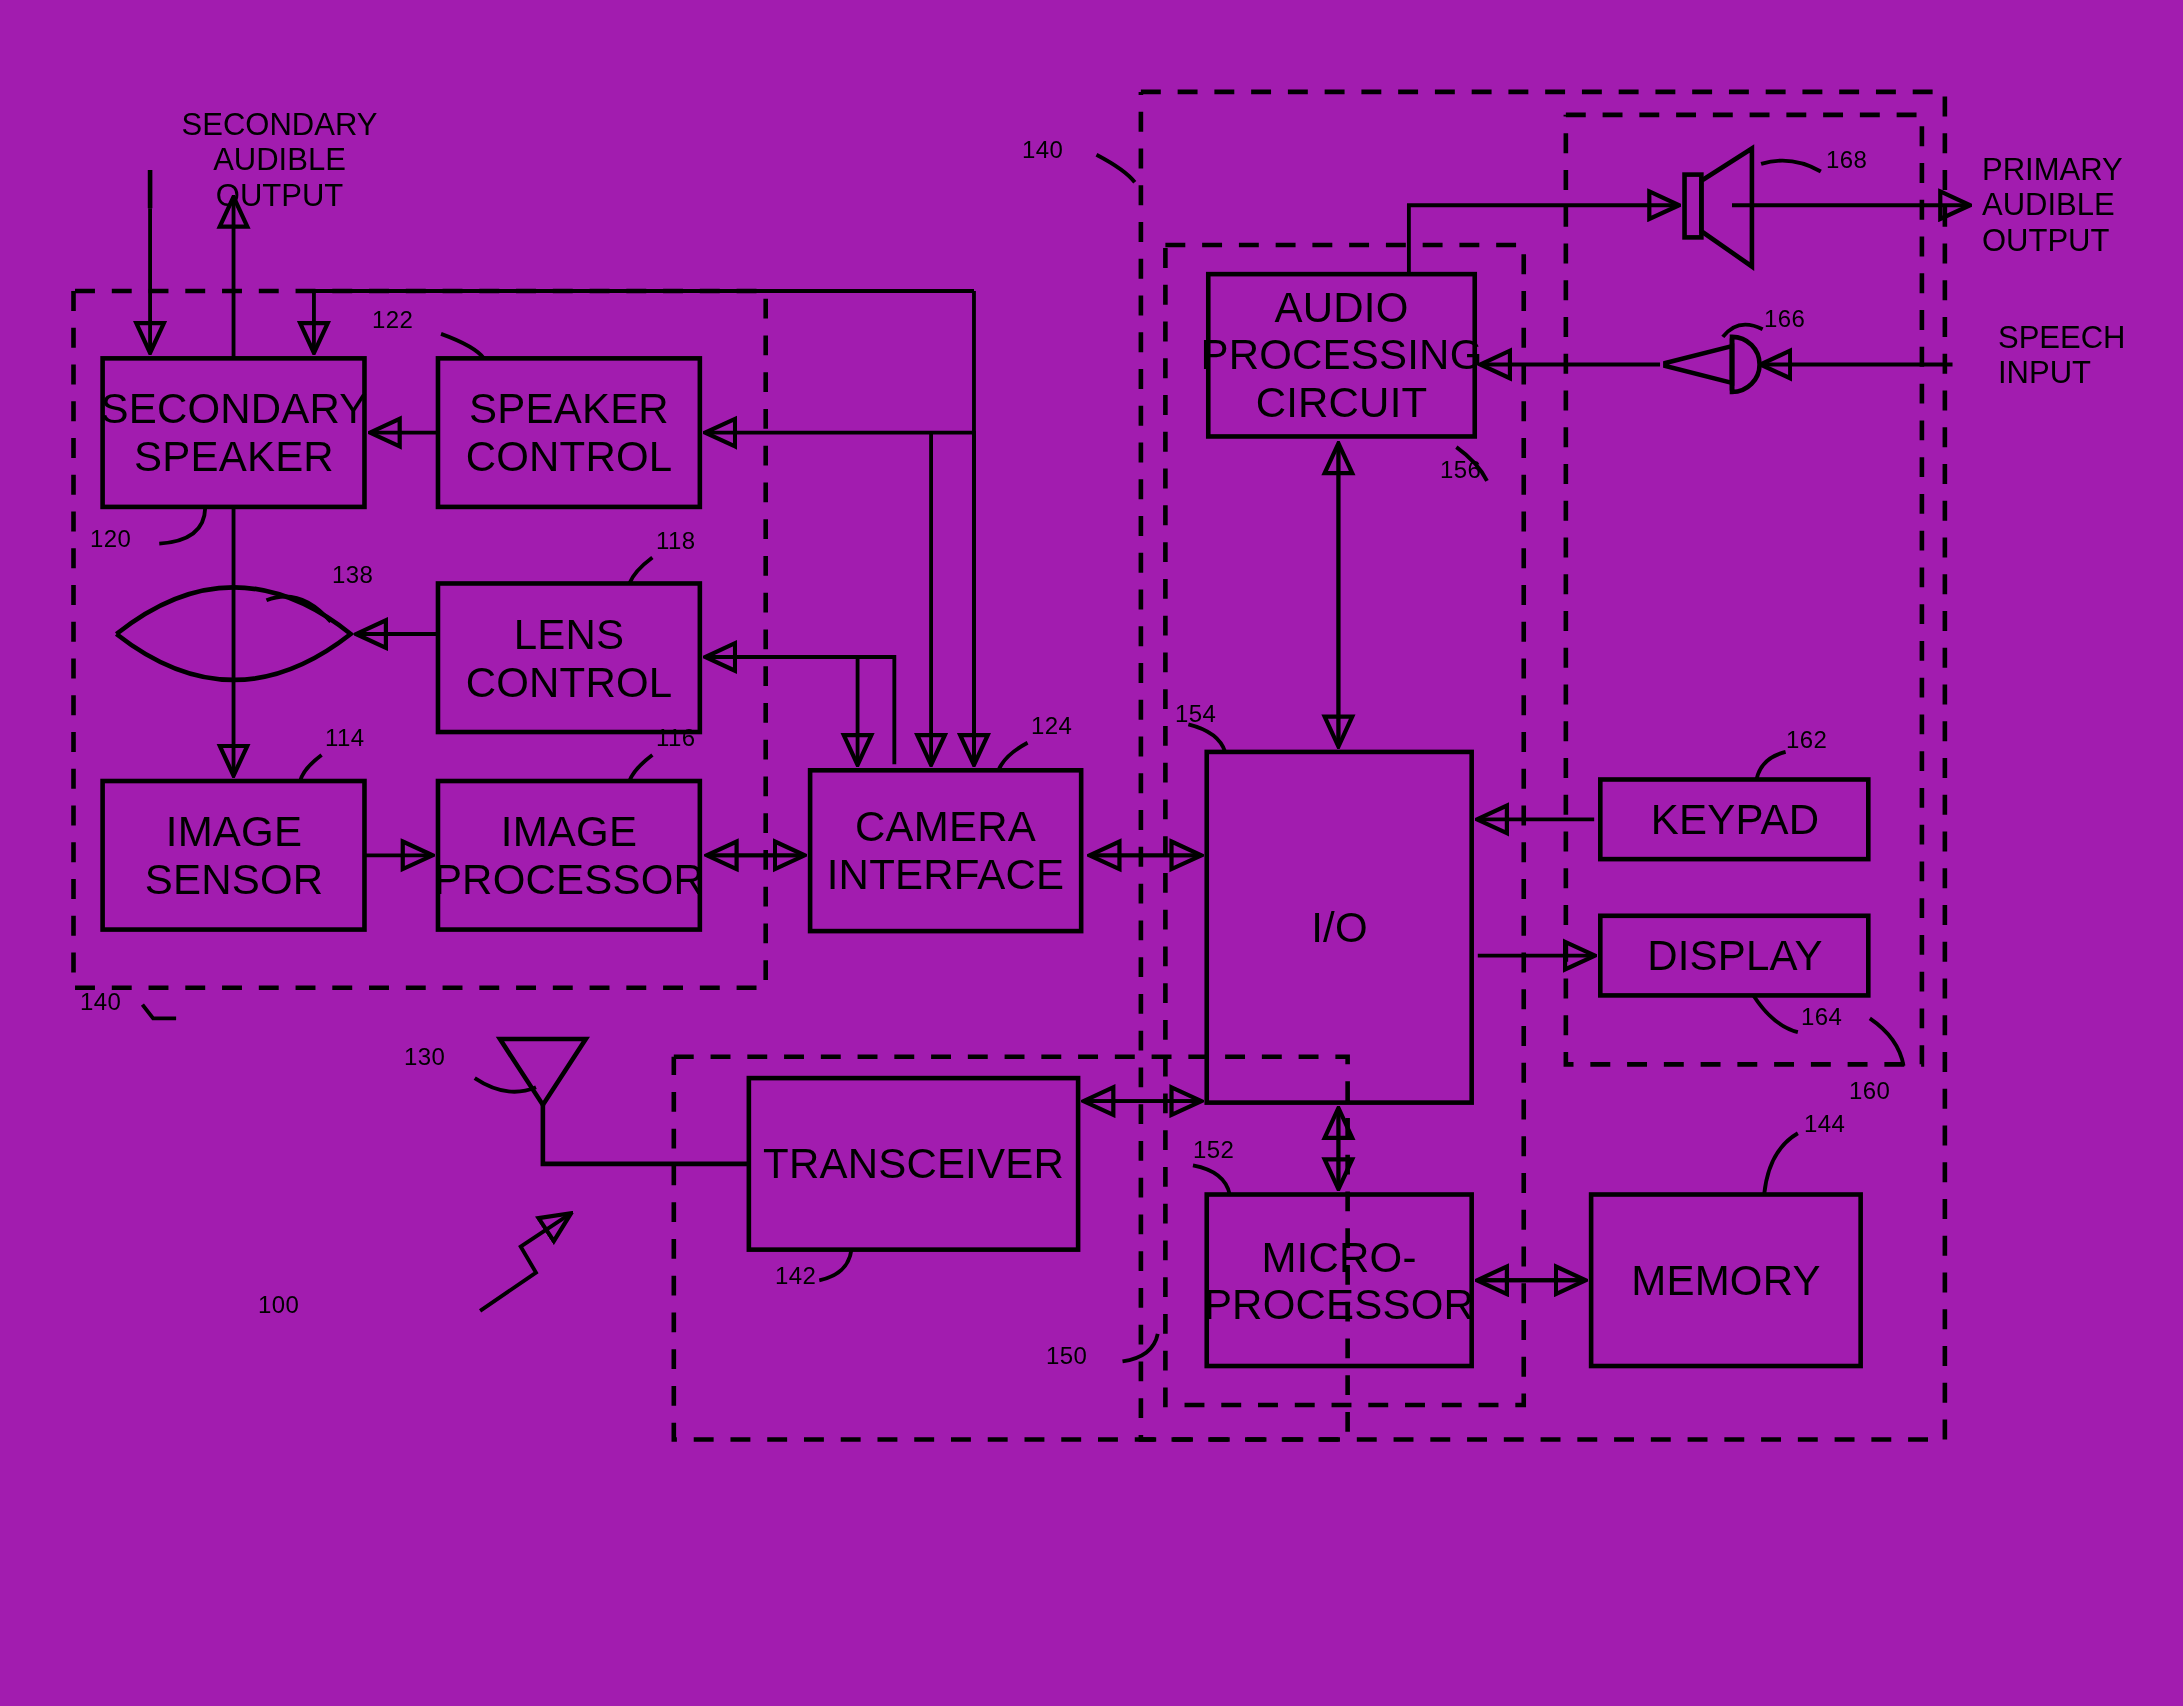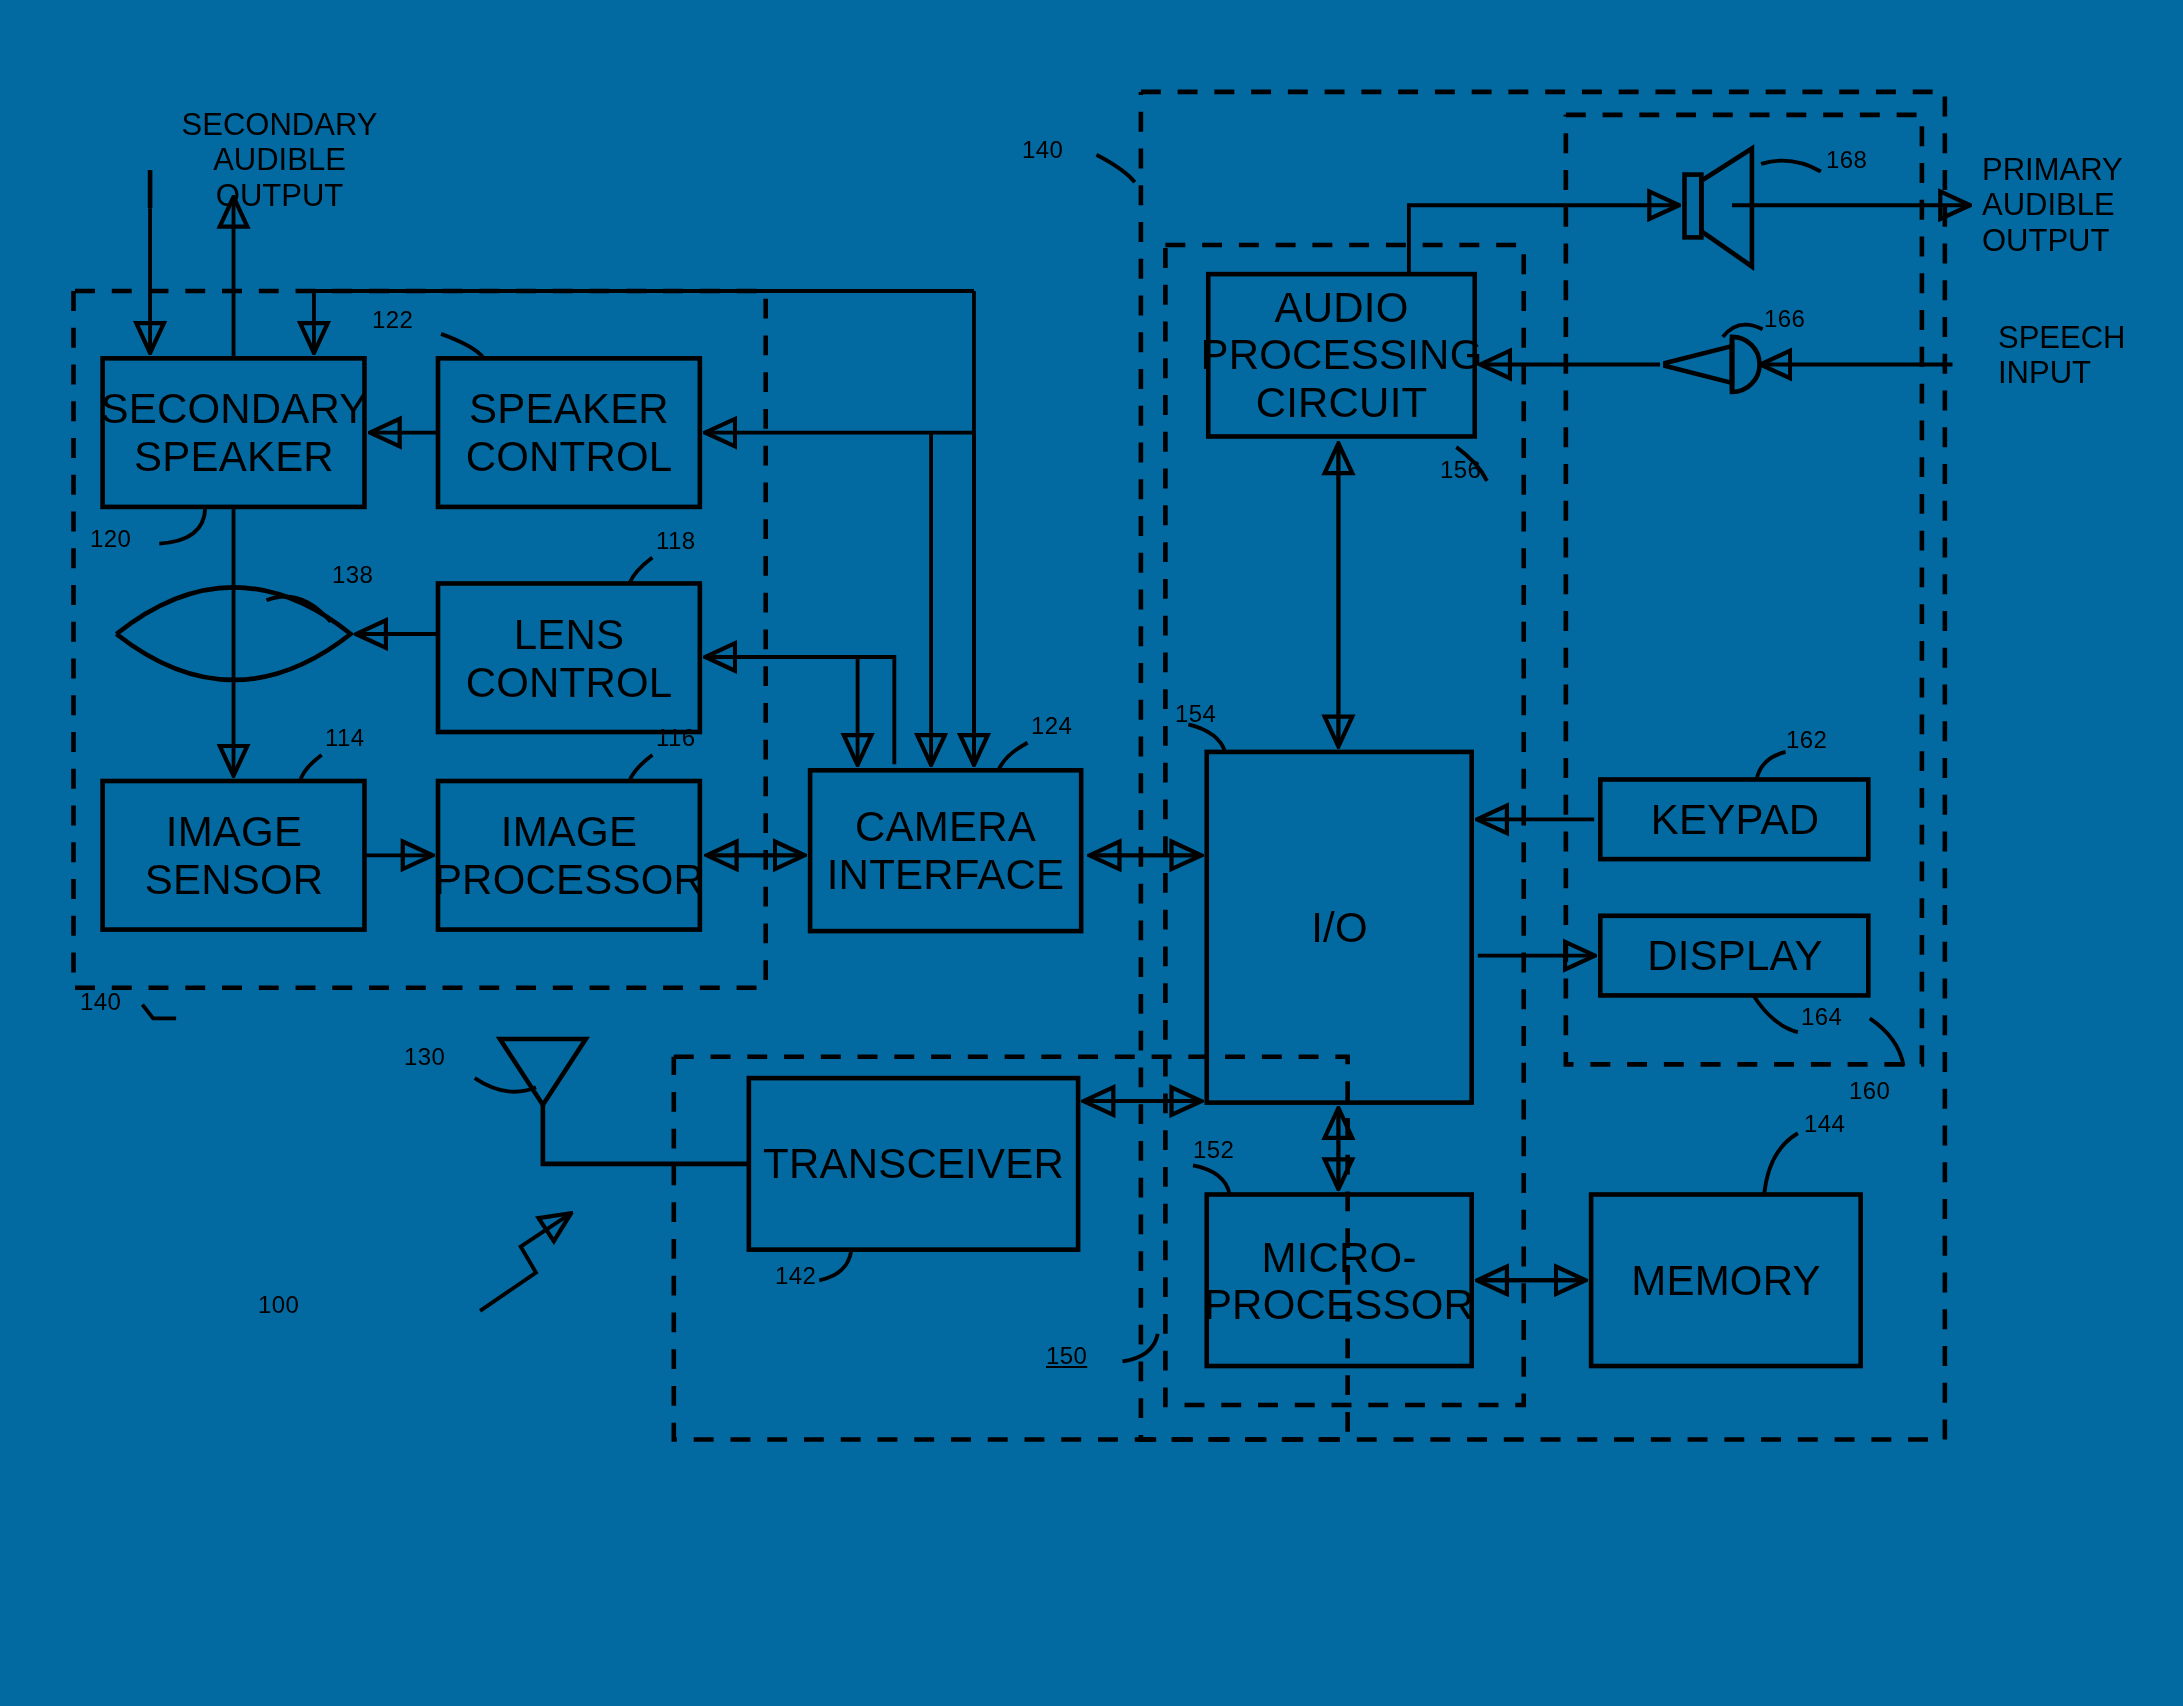--- a/index.html
+++ b/index.html
@@ -8,21 +8,21 @@
     padding: 0;
     background: #ffffff;
   }
   body {
     font-family: "Liberation Sans", "DejaVu Sans", sans-serif;
   }
   #stage {
     position: relative;
     width: 2183px;
     height: 1706px;
-    background: #0369a1;
+    background: #a21caf;
     overflow: hidden;
   }
   #canvas {
     position: absolute;
     left: 0;
     top: 0;
     width: 2183px;
     height: 1706px;
   }
   .blk-label {
@@ -262,21 +262,21 @@
   <div class="ref-num" style="left:325px; top:724px;">114</div>
   <div class="ref-num" style="left:656px; top:724px;">116</div>
   <div class="ref-num" style="left:656px; top:527px;">118</div>
   <div class="ref-num" style="left:90px; top:525px;">120</div>
   <div class="ref-num" style="left:372px; top:306px;">122</div>
   <div class="ref-num" style="left:1031px; top:712px;">124</div>
   <div class="ref-num" style="left:404px; top:1043px;">130</div>
   <div class="ref-num" style="left:1022px; top:136px;">140</div>
   <div class="ref-num" style="left:775px; top:1262px;">142</div>
   <div class="ref-num" style="left:1804px; top:1110px;">144</div>
-  <div class="ref-num" style="left:1046px; top:1342px;text-decoration:underline;">150</div>
+  <div class="ref-num" style="left:1046px; top:1342px;">150</div>
   <div class="ref-num" style="left:1193px; top:1136px;">152</div>
   <div class="ref-num" style="left:1175px; top:700px;">154</div>
   <div class="ref-num" style="left:1440px; top:456px;">156</div>
   <div class="ref-num" style="left:1849px; top:1077px;">160</div>
   <div class="ref-num" style="left:1786px; top:726px;">162</div>
   <div class="ref-num" style="left:1801px; top:1003px;">164</div>
   <div class="ref-num" style="left:1764px; top:305px;">166</div>
   <div class="ref-num" style="left:1826px; top:146px;">168</div>
 
 </div>

